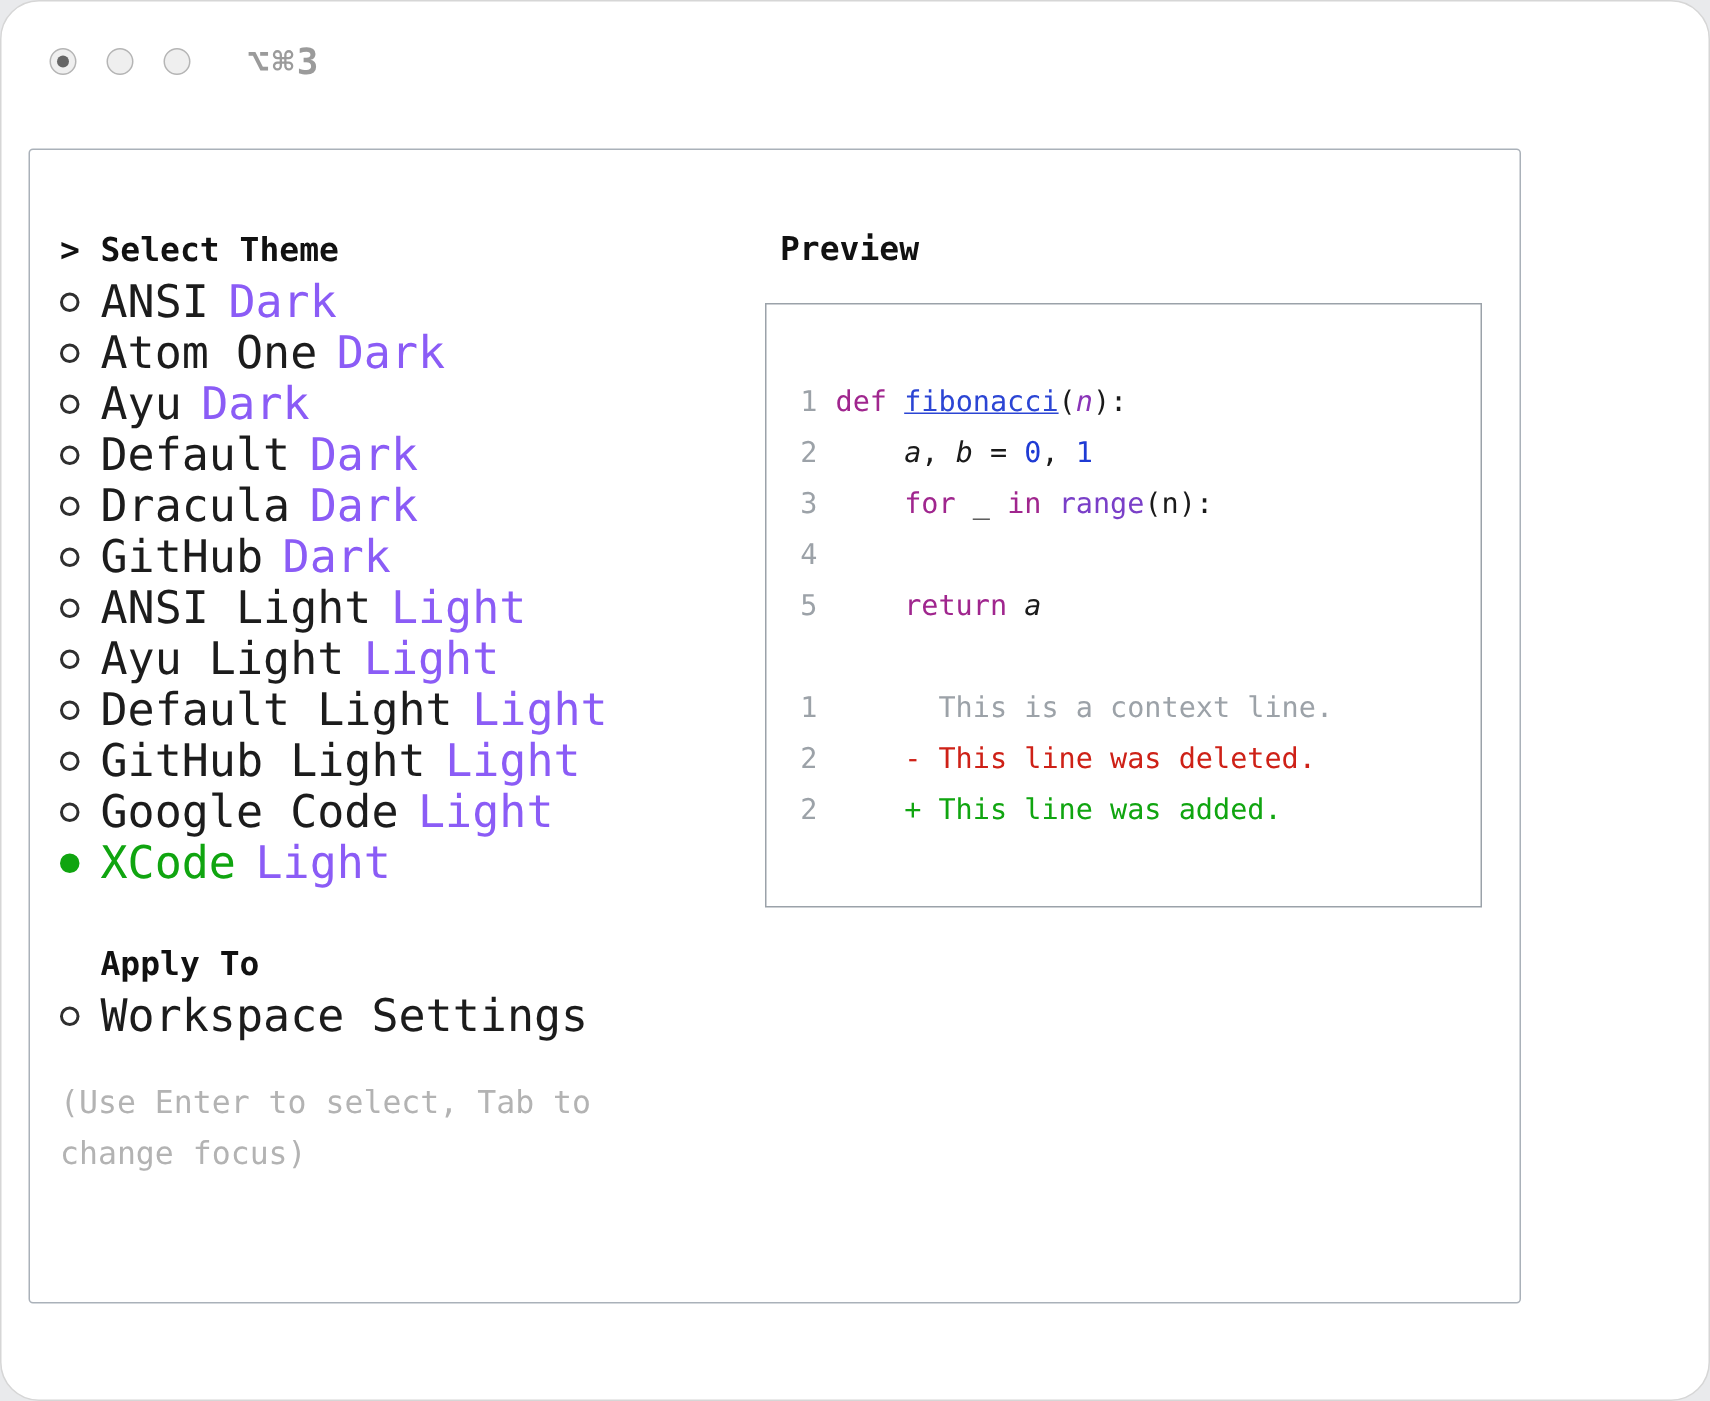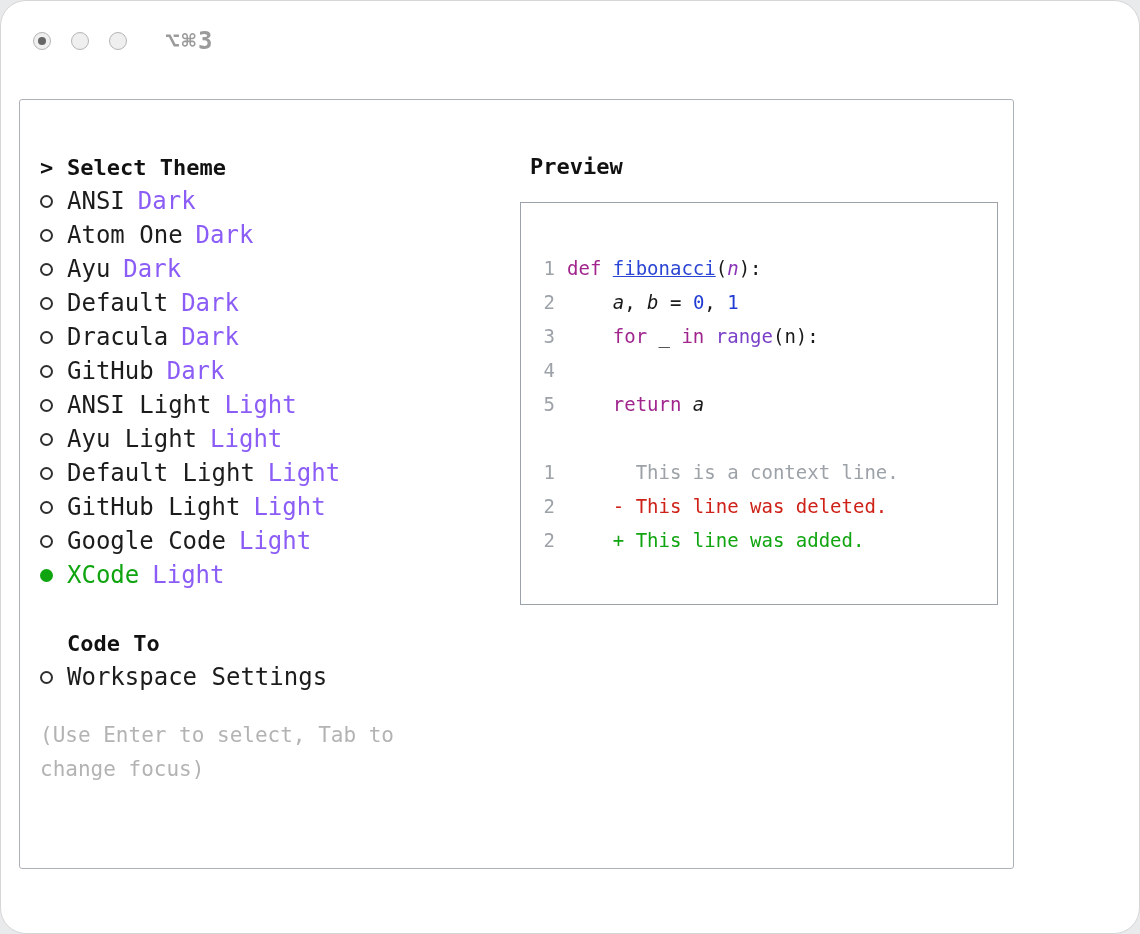--- a/index.html
+++ b/index.html
@@ -43,37 +43,37 @@
     background:#fff;
   }
   .left-col { position:absolute; left:20px; top:50px; width:450px; }
   .section-title {
     display:flex; align-items:center; height:34px;
     font-size:22px; font-weight:bold; color:#111;
   }
   .prompt-cell { width:27px; flex:none; }
   .row {
     display:flex; align-items:center; height:34px;
-    font-size:24px; color:#1c1c1c; cursor:default;
+    font-size:30px; color:#1c1c1c; cursor:default;
   }
   .marker { width:27px; flex:none; display:flex; align-items:center; }
   .dot {
     width:13px; height:13px; border-radius:50%;
     border:2px solid #2f2f2f; background:transparent;
   }
   .dot.sel { background:var(--accent); border-color:var(--accent); }
   .name.sel { color:var(--accent); }
   .variant { color:#8b5cf6; margin-left:13px; }
   .apply-block { margin-top:34px; }
   .hint {
     margin-top:24px; width:430px;
     color:#b3b3b3; font-size:21px; line-height:34px;
     white-space:normal;
   }
-  .preview-col { position:absolute; left:500px; top:50px; width:480px; }
+  .preview-col { position:absolute; left:490px; top:50px; width:480px; }
   .preview-title {
     height:34px; line-height:34px; padding-left:10px;
     font-size:22px; font-weight:bold; color:#111;
   }
   .preview-box {
     margin-top:18px; width:478px; height:403px;
     border:1.5px solid #9ba2a9; background:#fff;
     padding:48px 16px 0 22px; overflow:hidden;
   }
   .code-line {
@@ -201,21 +201,21 @@
               <span class="dot sel"></span>
             </span>
             <span class="name sel">XCode</span>
             <span class="variant">Light</span>
           </div>
         </div>
 
       <div class="apply-block">
         <div class="section-title">
           <span class="prompt-cell"></span>
-          <span>Code To</span>
+          <span>Apply To</span>
         </div>
         <div>
             <div class="row">
               <span class="marker">
                 <span class="dot"></span>
               </span>
               <span class="name">Workspace Settings</span>
             </div>
           </div>
       </div>

